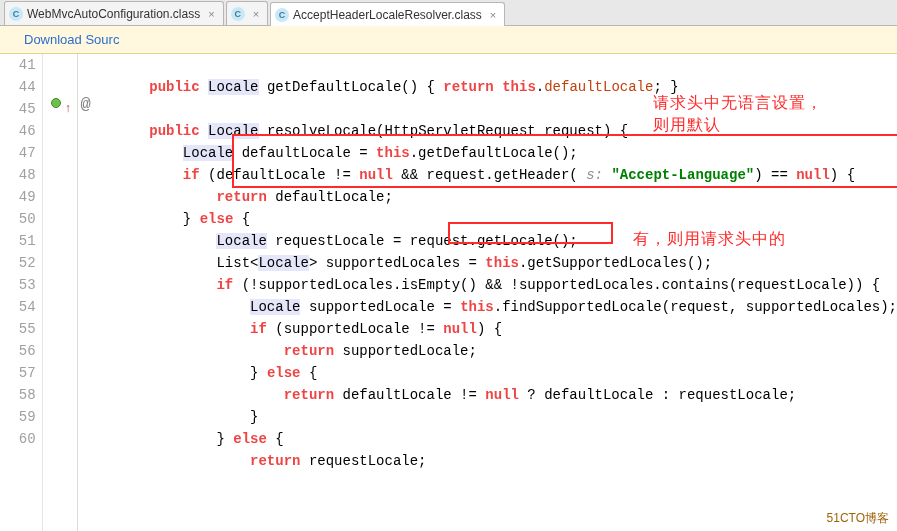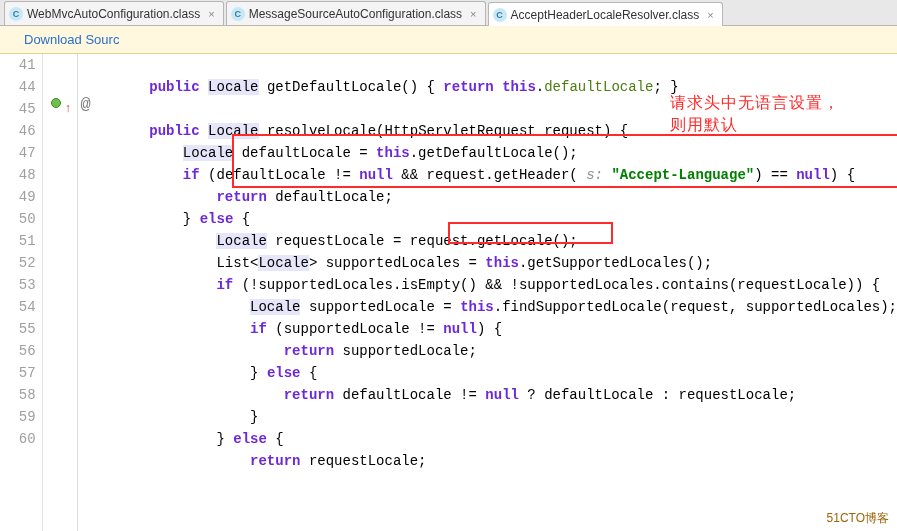--- a/index.html
+++ b/index.html
@@ -19,48 +19,47 @@
   
   .editor { display: flex; height: calc(531px - 26px - 28px); font-family: "Consolas", "Courier New", monospace; font-size: 14px; line-height: 22px; color: #000; position: relative; margin-left: 16px; }
   .gutter-ln { width: 36px; text-align: right; color: #a0a0a0; padding-right: 6px; border-right: 1px solid #e4e4e4; user-select: none; }
   .gutter-icons { width: 52px; border-right: 1px solid #dcdcdc; position: relative; }
   .gutter-icons .ico-impl { position: absolute; left: 8px; top: 44px; width: 10px; height: 10px; border-radius: 50%; background: #6fbf4e; border: 1px solid #3e8e1e; }
   .gutter-icons .ico-up   { position: absolute; left: 22px; top: 44px; color: #c04040; font-size: 12px; }
   .gutter-icons .ico-at   { position: absolute; left: 38px; top: 40px; color: #808080; font-size: 17px; }
   .code { position: relative; flex: 1; white-space: pre; padding-left: 4px; }
 
   
-  .kw  { color: #6d28d9; font-weight: bold; }
-  .fld { color: #4d7c0f; }
+  .kw  { color: #ef4444; font-weight: bold; }
+  .fld { color: #c2410c; }
   .str { color: #008000; font-weight: bold; }
   .hint{ color: #909090; font-style: italic; }
   .hl  { background: #e6e6fa; }
 
   
   .anno { position: absolute; color: #ff2a2a; font-family: "Microsoft YaHei", Arial, sans-serif; font-size: 16px; white-space: pre; letter-spacing: 1px; }
-  .anno1 { left: 592px; top: 38px; }
+  .anno1 { left: 575px; top: 38px; }
   .anno2 { left: 555px; top: 174px; }
   .redbox { position: absolute; border: 2px solid #ff2a2a; background: transparent; pointer-events: none; }
   .rb1 { left: 154px; top: 80px;  width: 675px; height: 54px; }
   .rb2 { left: 370px; top: 168px; width: 165px; height: 22px; }
 
   .watermark { position: absolute; right: 8px; bottom: 4px; color: #a16207; font-size: 12px; font-family: Arial, sans-serif; }
 </style>
 </head>
 <body>
 
 <div class="tabbar">
   <div class="tab">
     <span class="file-icon">C</span>
     <span>WebMvcAutoConfiguration.class</span>
     <span class="close-x">×</span>
   </div>
   <div class="tab">
     <span class="file-icon">C</span>
-    <span>MessageSourceAutoConfiguration.class</span>
     <span class="close-x">×</span>
   </div>
   <div class="tab active">
     <span class="file-icon">C</span>
     <span>AcceptHeaderLocaleResolver.class</span>
     <span class="close-x">×</span>
   </div>
 </div>
 
 <div class="banner">
@@ -113,16 +112,17 @@
 <span>                        </span><span class="kw">return</span><span> defaultLocale != </span><span class="kw">null</span><span> ? defaultLocale : requestLocale;</span>
 <span>                    </span><span>}</span>
 <span>                </span><span>} </span><span class="kw">else</span><span> {</span>
 <span>                    </span><span class="kw">return</span><span> requestLocale;</span>
 
     
     <div class="redbox rb1"></div>
     <div class="redbox rb2"></div>
     <div class="anno anno1">请求头中无语言设置，
 则用默认</div>
+    <div class="anno anno2">有，则用请求头中的</div>
   </div>
 </div>
 
 <div class="watermark">51CTO博客</div>
 
 </body></html>

